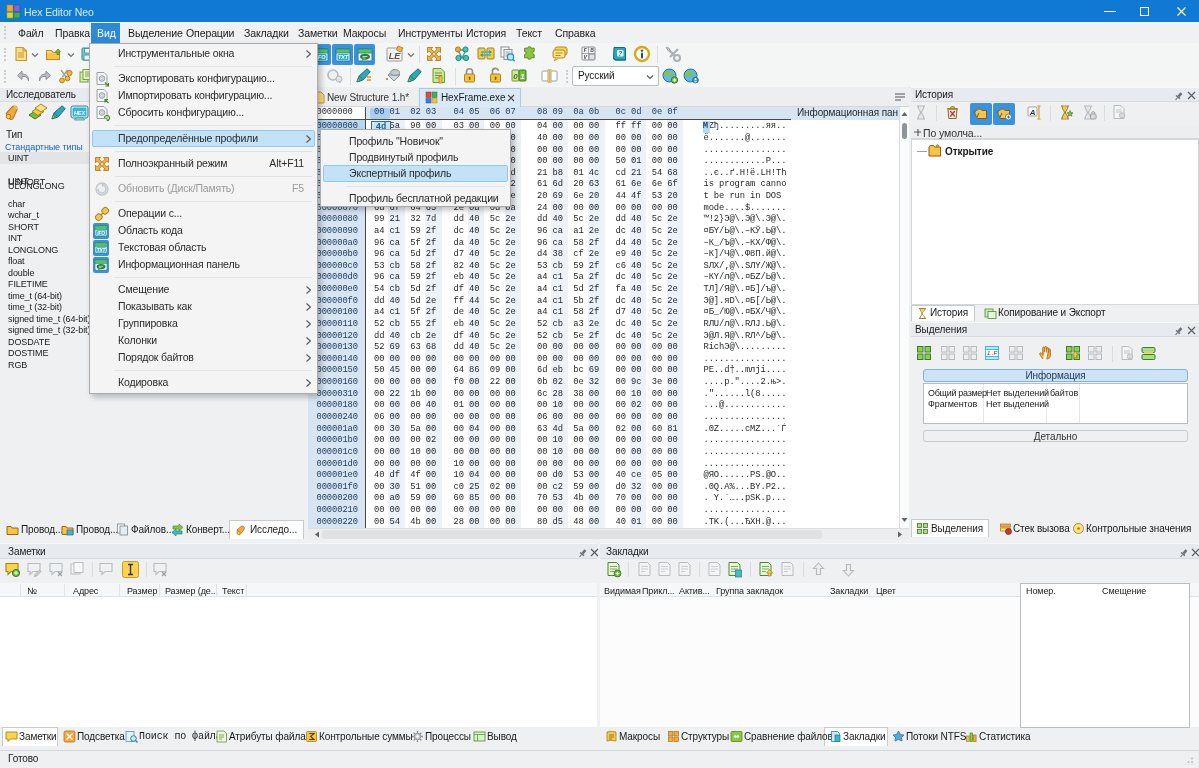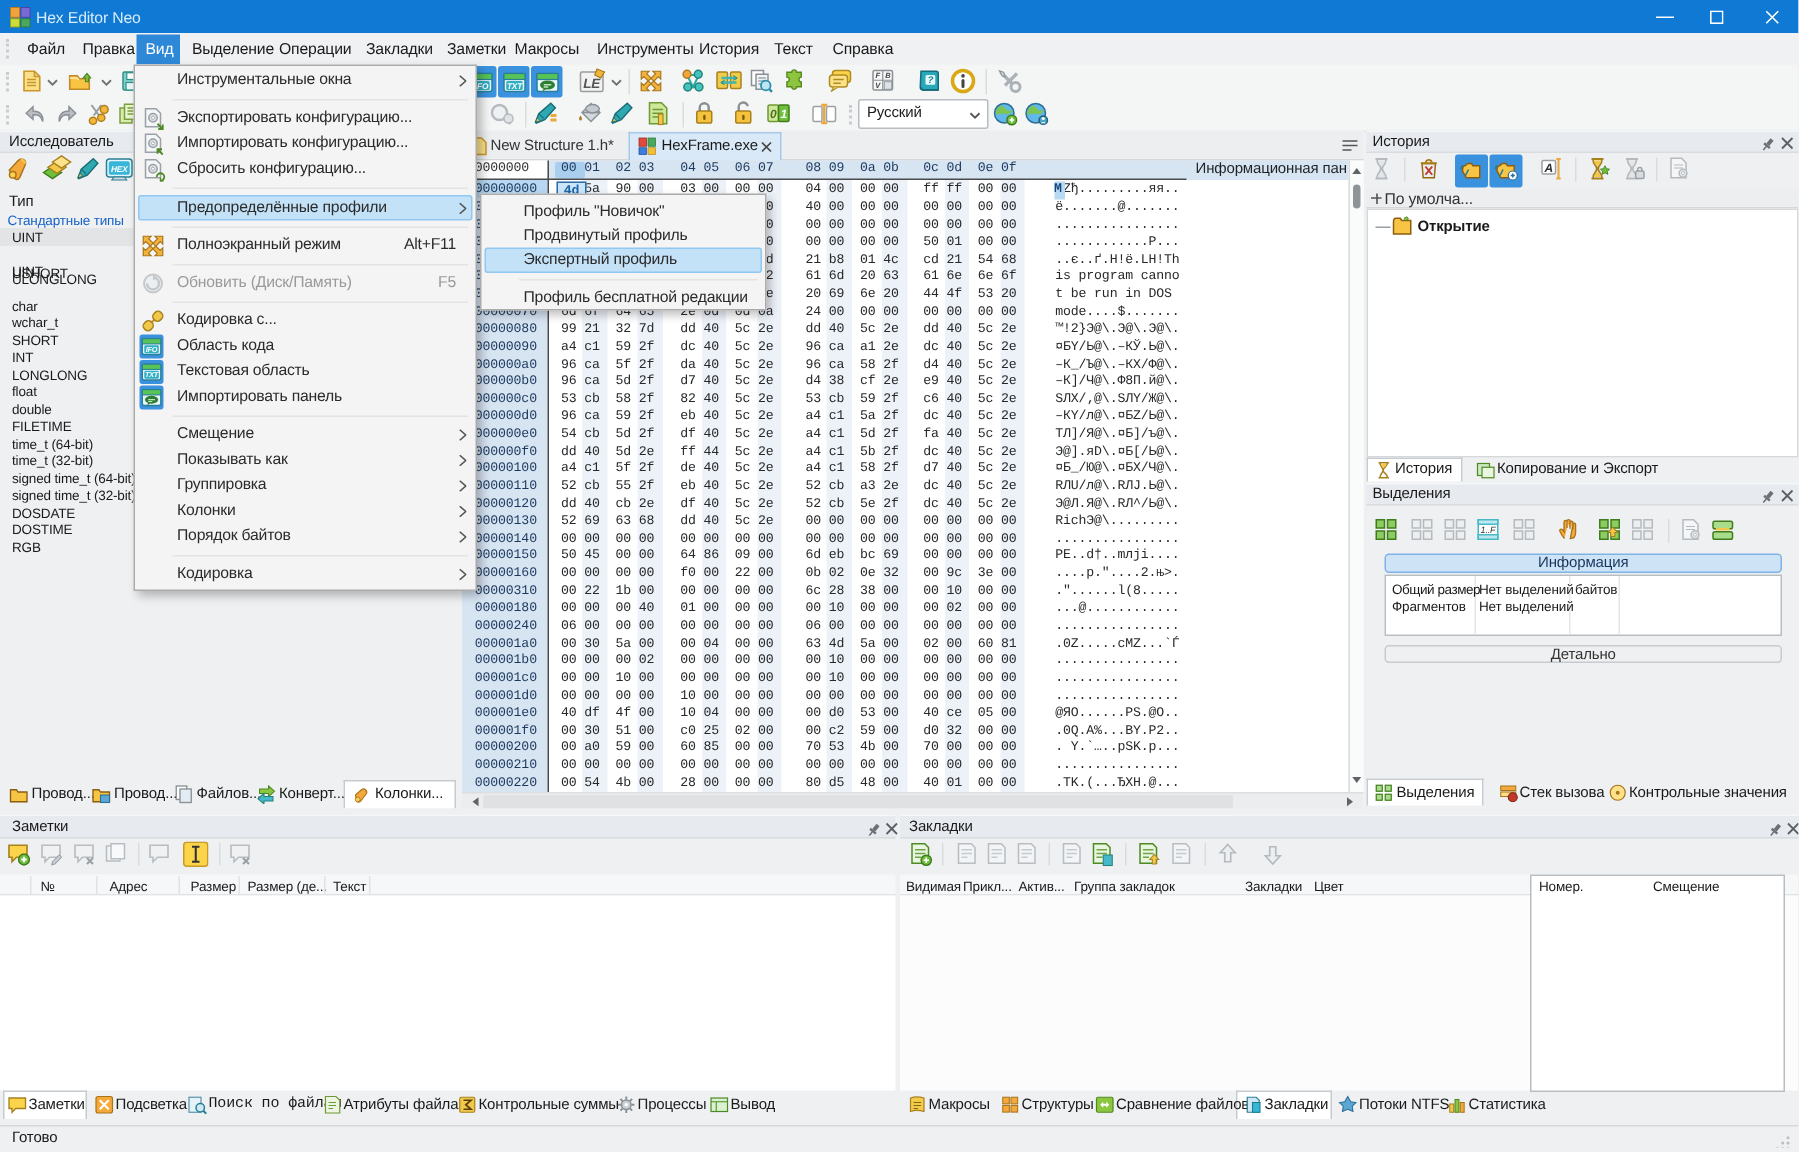--- a/index.html
+++ b/index.html
@@ -336,21 +336,21 @@
 <span class="s11" style="left:131px;top:524px;">Файлов...</span>
 <i class="ic" style="left:171px;top:523px"><svg width="13" height="13" viewBox="0 0 13 13">
       <path d="M2 4 h6 v-2 l4 3.5 -4 3.5 v-2 h-6z" fill="#8cc63f" stroke="#4e8a23" stroke-width=".7" transform="translate(0,-1)"></path>
       <path d="M11 9 h-6 v-2 l-4 3.5 4 3.5 v-2 h6z" fill="#45b8c9" stroke="#23837d" stroke-width=".7" transform="translate(0,-1)"></path>
     </svg></i>
 <span class="s11" style="left:186px;top:524px;">Конверт...</span>
 <i class="ic" style="left:235px;top:523px"><svg width="13" height="13" viewBox="0 0 13 13">
       <path d="M2 7 l4-3.5 c2-1.5 4.5 1 3 3 l-3.5 4.5 c-1 1.5-3 .5-3-1z" fill="#f5a93b" stroke="#a9741b" stroke-width=".8"></path>
       <circle cx="3.5" cy="10" r="1.6" fill="#fbd44c" stroke="#a9741b" stroke-width=".6"></circle>
     </svg></i>
-<span class="s11" style="left:250px;top:524px;">Колонки...</span>
+<span class="s11" style="left:250px;top:524px;">Исследо...</span>
 <div class="ab" style="left:308px;top:87px;width:601px;height:453px;background:#fff"></div>
 <div class="ab" style="left:308px;top:87px;width:601px;height:20px;background:#eceeef;border-bottom:1px solid #d5d8da"></div>
 <i class="ic" style="left:313px;top:91px"><svg width="12" height="13" viewBox="0 0 12 13">
       <path d="M2 1 h6l3 3v8h-9z" fill="#fbe08a" stroke="#c9972b"></path>
     </svg></i>
 <span class="s11" style="left:327px;top:92px;color:#333">New Structure 1.h*</span>
 <div class="ab" style="left:419px;top:88px;width:102px;height:19px;background:#d9e9f8;border:1px solid #a9c9e8;border-bottom:none"></div>
 <i class="ic" style="left:425px;top:91px"><svg width="13" height="13" viewBox="0 0 13 13">
       <g stroke-width=".5">
         <rect x="1" y="1" width="5" height="5.5" fill="#e04a3f" stroke="#9c2418"></rect>
@@ -1167,21 +1167,21 @@
     <em style="color:#9a9a9a">Обновить (Диск/Память)</em>
     <u style="color:#9a9a9a">F5</u>
   </div>
 <div class="msep" style="top:201px;left:115px;width:197px;z-index:51;"></div>
 <div class="mi" style="top:205px;left:89px;width:229px;z-index:51;">
     <i class="ic" style="left:5px;top:0.5px"><svg width="16" height="16" viewBox="0 0 16 16">
         <path d="M6 10 l4-4" stroke="#c9952c" stroke-width="1.6"></path>
         <rect x="1.5" y="8" width="6.5" height="6" rx="2.6" transform="rotate(-45 5 11)" fill="#f2c84b" stroke="#a8811f"></rect>
         <rect x="8" y="2" width="6.5" height="6" rx="2.6" transform="rotate(-45 11 5)" fill="#f2c84b" stroke="#a8811f"></rect>
       </svg></i>
-    <em style="color:#2b2b2b">Кодировка с...</em>
+    <em style="color:#2b2b2b">Операции с...</em>
   </div>
 <div class="mi" style="top:222px;left:89px;width:229px;z-index:51;">
     <div style="position:absolute;left:4px;top:0.5px;width:16px;height:16px;background:#3a92de;border-radius:2px"></div>
     <i class="ic" style="left:5px;top:1.5px;transform:scale(0.88);transform-origin:0 0"><svg width="16" height="16" viewBox="0 0 16 16">
         <rect x="1" y="2" width="14" height="12" rx="1.5" fill="#e9f6fb" stroke="#2a7f96"></rect>
         <rect x="1" y="2" width="14" height="4" fill="#57c457" stroke="#2a7f96" stroke-width=".8"></rect>
         <rect x="2.5" y="7" width="11" height="6" rx="1" fill="#31b0c5"></rect>
         <text x="8" y="12" font-family="Liberation Sans" font-size="5.5" font-weight="bold" fill="#fff" text-anchor="middle">IFO</text>
       </svg></i>
     <em style="color:#2b2b2b">Область кода</em>
@@ -1198,21 +1198,21 @@
   </div>
 <div class="mi" style="top:256px;left:89px;width:229px;z-index:51;">
     <div style="position:absolute;left:4px;top:0.5px;width:16px;height:16px;background:#3a92de;border-radius:2px"></div>
     <i class="ic" style="left:5px;top:1.5px;transform:scale(0.88);transform-origin:0 0"><svg width="16" height="16" viewBox="0 0 16 16">
         <rect x="1" y="2" width="14" height="12" rx="1.5" fill="#e9f6fb" stroke="#2a7f96"></rect>
         <rect x="1" y="2" width="14" height="4" fill="#57c457" stroke="#2a7f96" stroke-width=".8"></rect>
         <ellipse cx="8" cy="9.7" rx="5" ry="3" fill="#2f7d33"></ellipse>
         <path d="M5.5 12 l-1 2 2.5-1.5z" fill="#2f7d33"></path>
         <path d="M5.5 9.5h5M5.5 11h3" stroke="#bfe8c2" stroke-width=".9"></path>
       </svg></i>
-    <em style="color:#2b2b2b">Импортировать панель</em>
+    <em style="color:#2b2b2b">Информационная панель</em>
   </div>
 <div class="msep" style="top:277px;left:115px;width:197px;z-index:51;"></div>
 <div class="mi" style="top:281px;left:89px;width:229px;z-index:51;">
     <em style="color:#2b2b2b">Смещение</em>
     <i class="ic ar">
       <svg width="5" height="8" viewBox="0 0 5 8">
         <path d="M0.5 0.5 l4 3.5 -4 3.5" stroke="#555" stroke-width="1.1" fill="none"></path>
       </svg>
     </i>
   </div>

